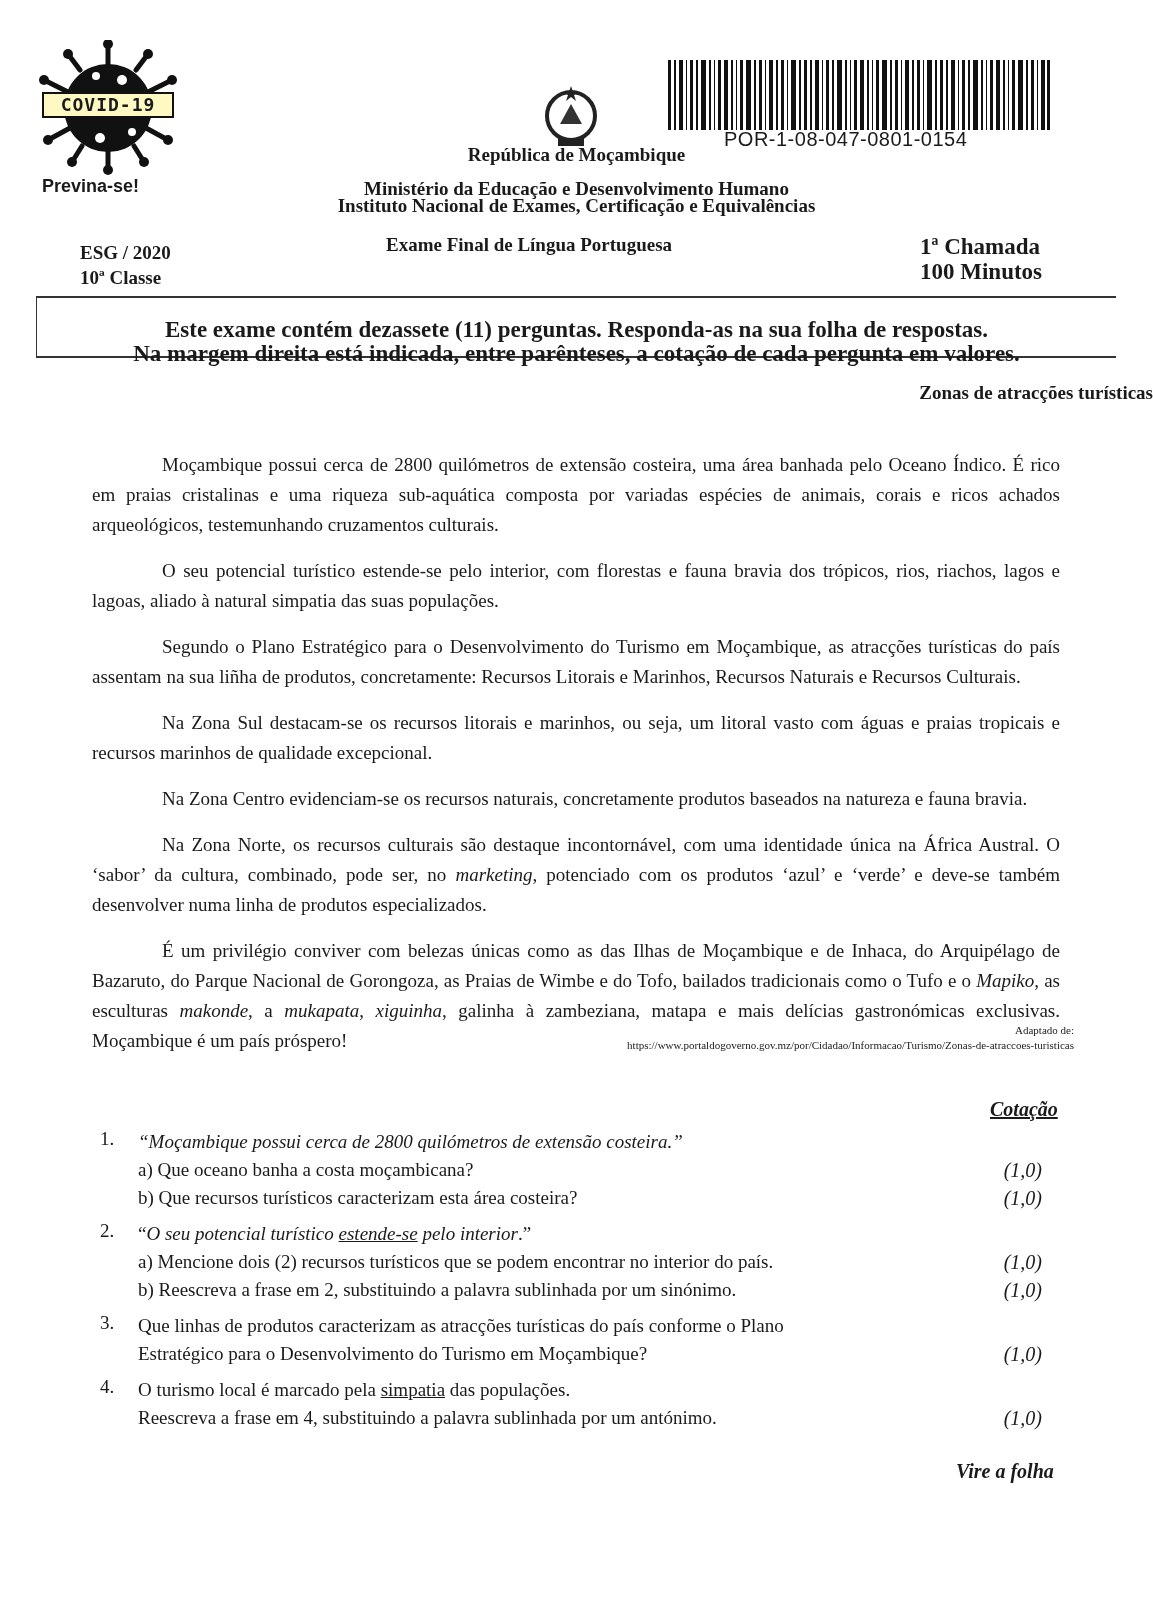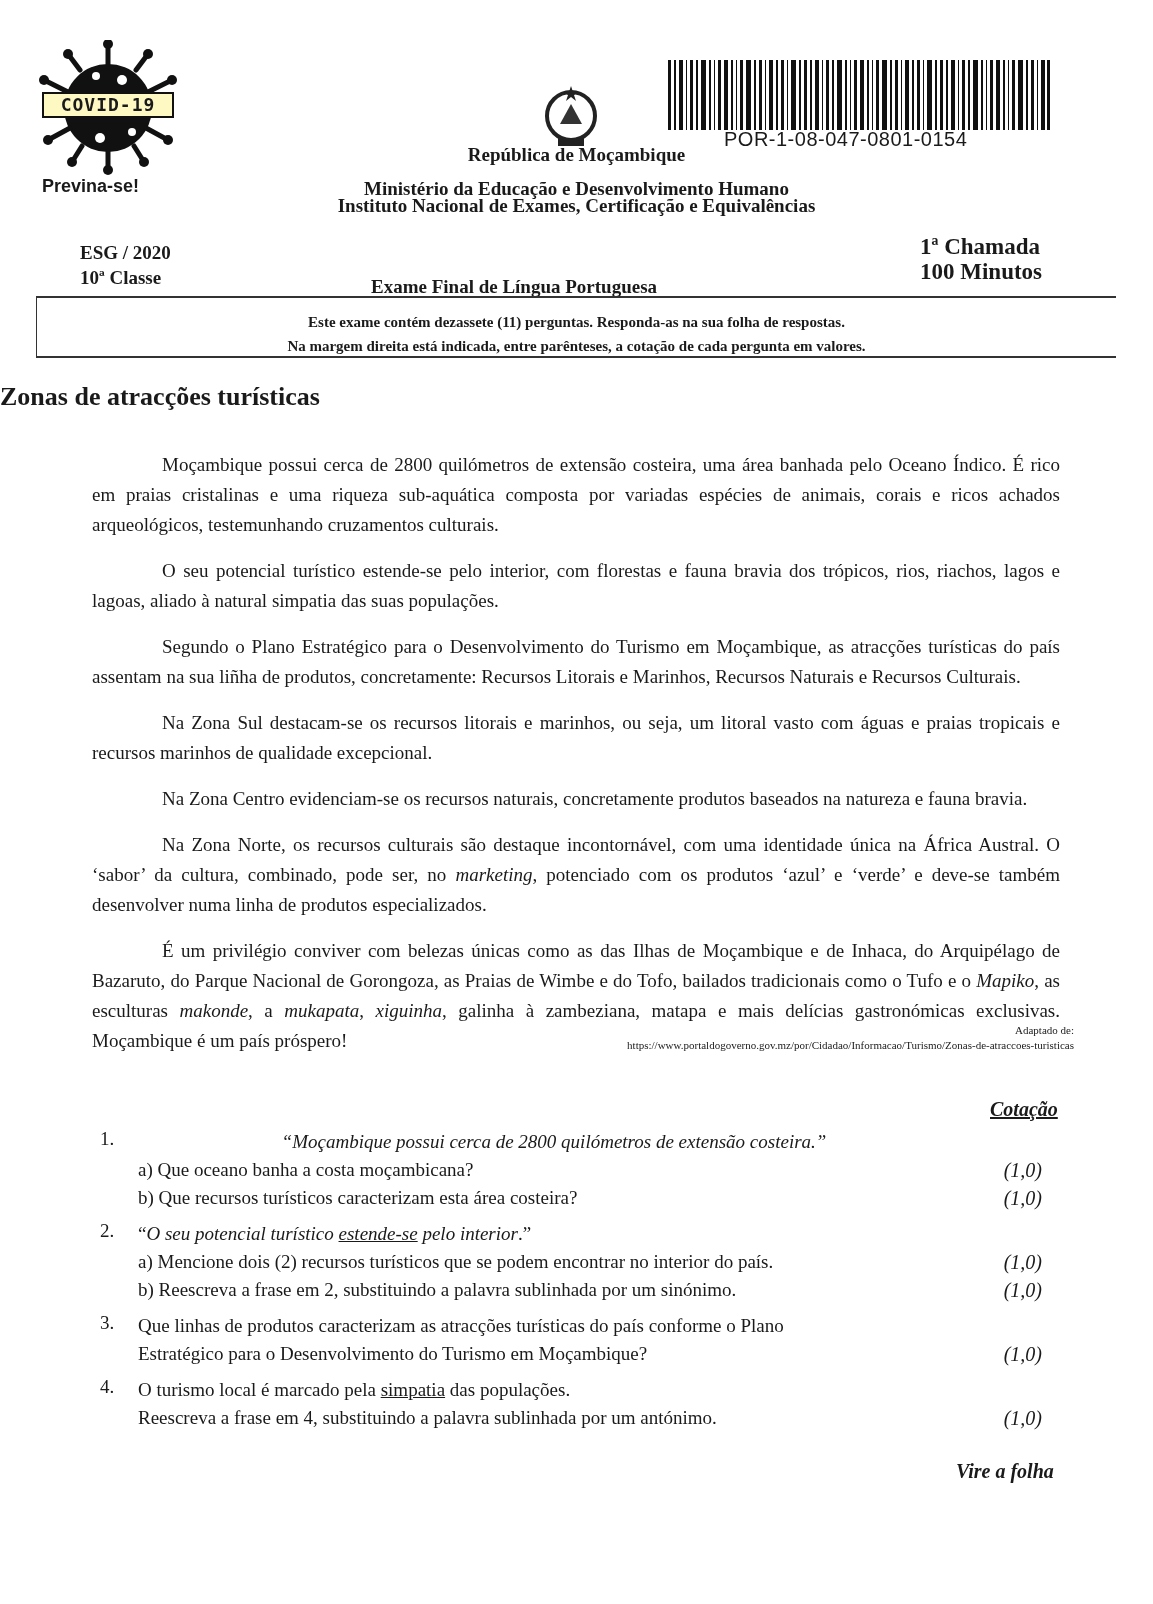--- a/index.html
+++ b/index.html
@@ -17,41 +17,41 @@
     }
     .previna { left: 42px; top: 176px; font-family: "Liberation Sans", sans-serif; font-weight: bold; font-size: 18px; }
     .emblem { left: 536px; top: 84px; width: 70px; height: 66px; }
     .barcode { left: 668px; top: 60px; width: 382px; height: 70px; }
     .barcode-num { left: 724px; top: 128px; font-family: "Liberation Sans", sans-serif; font-size: 20px; letter-spacing: 0.5px; }
     .hdr-line { left: 0; width: 1153px; text-align: center; font-weight: bold; font-size: 19px; }
     .hl1 { top: 144px; }
     .hl2 { top: 178px; }
     .hl3 { top: 195px; }
     .esg { left: 80px; top: 240px; font-weight: bold; font-size: 19px; line-height: 25px; }
-    .exam-title { left: 371px; top: 234px; font-weight: bold; font-size: 19px; margin-top: 42px; }
+    .exam-title { left: 386px; top: 234px; font-weight: bold; font-size: 19px; }
     .chamada { left: 920px; top: 234px; font-weight: bold; font-size: 23px; line-height: 25px; }
     .notice {
       left: 36px; top: 296px; width: 1080px; height: 62px; border-top: 2px solid #333;
       border-bottom: 2px solid #333; border-left: 1px solid #333; text-align: center;
-      font-weight: bold; font-size: 15px; line-height: 24px; padding-top: 12px; box-sizing: border-box;
-    }
-    .text-title { left: 0; width: 1153px; top: 382px; text-align: left; font-weight: bold; font-size: 26px; }
+      font-weight: bold; font-size: 23px; line-height: 24px; padding-top: 20px; box-sizing: border-box;
+    }
+    .text-title { left: 0; width: 1153px; top: 382px; text-align: right; font-weight: bold; font-size: 19px; }
     .body-text {
       left: 76px; top: 434px; width: 1000px; font-size: 19px; line-height: 30px; text-align: justify;
     }
     .body-text p { margin: 16px; text-indent: 70px; }
     .source { left: 400px; top: 1023px; width: 674px; text-align: right; font-size: 11px; line-height: 15px; }
     .cotacao-h { left: 990px; top: 1098px; font-weight: bold; font-style: italic; font-size: 20px; text-decoration: underline; }
     .questions { left: 100px; top: 1128px; width: 960px; font-size: 19px; }
     .q { position: relative; margin-bottom: 8px; }
     .q-num { position: absolute; left: 0; top: 0; width: 36px; }
     .q-body { margin-left: 38px; }
     .line { position: relative; line-height: 28px; padding-right: 90px; }
     .mark { position: absolute; right: 18px; top: 0; font-style: italic; font-size: 20px; }
-    .it { font-style: italic; text-align: center; }
+    .it { font-style: italic; }
     .ul { text-decoration: underline; }
     .vire { left: 956px; top: 1460px; font-weight: bold; font-style: italic; font-size: 20px; }
   </style>
 </head>
 <body>
 
 <div class="abs covid">
   <svg width="140" height="135" viewBox="0 0 140 135">
     <circle cx="70" cy="68" r="44" fill="#111"></circle>
     <g stroke="#111" stroke-width="5" stroke-linecap="round">

